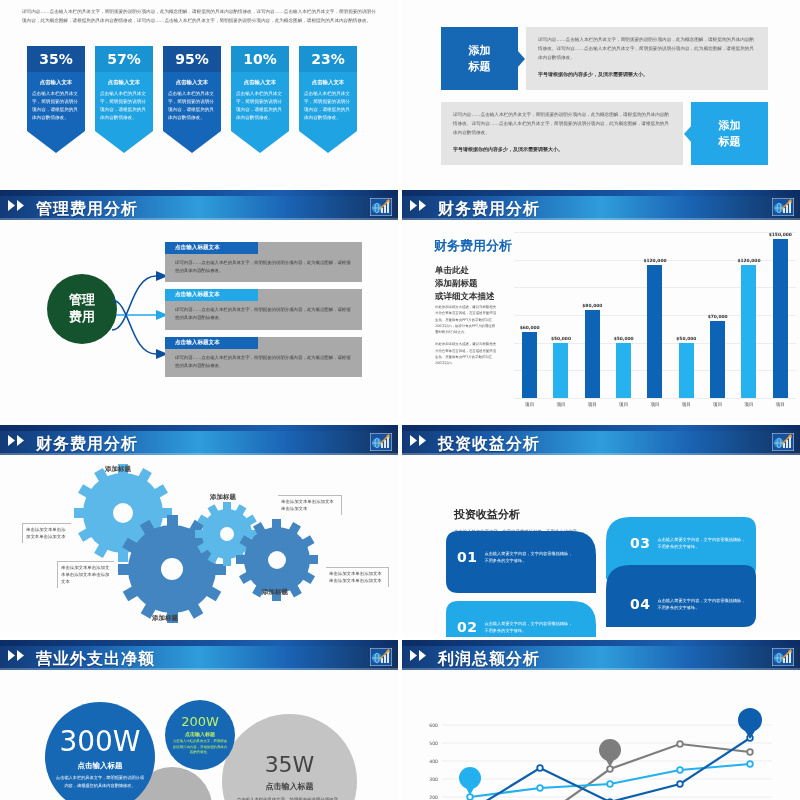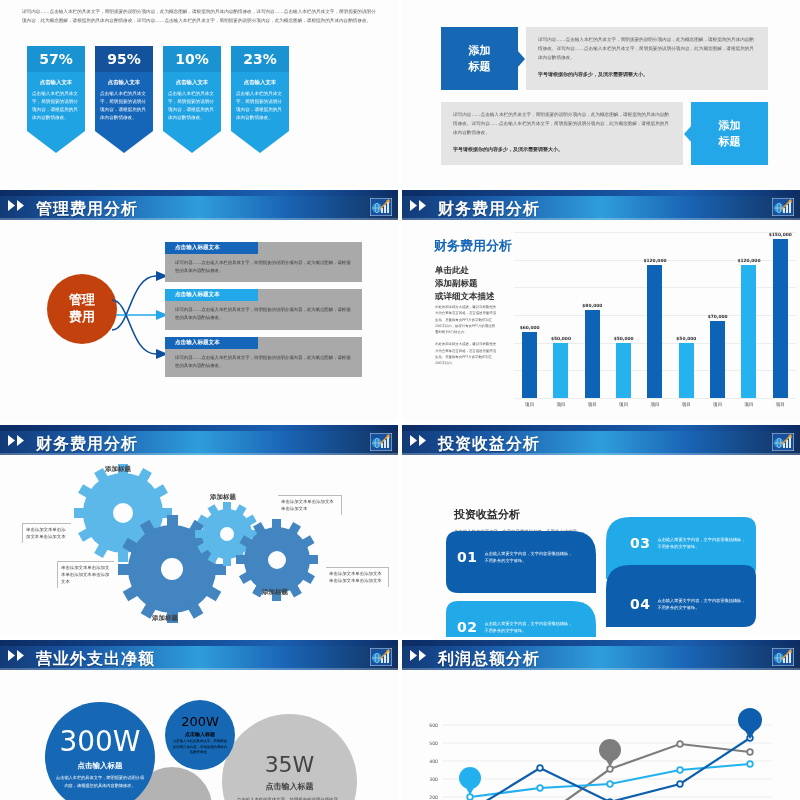--- a/index.html
+++ b/index.html
@@ -46,21 +46,21 @@
   .ab { position: absolute; display: flex; align-items: stretch; }
   .ab-tag { width: 77px; display: flex; align-items: center; justify-content: center;
             color: #fff; font-size: 11px; font-weight: bold; line-height: 1.45; text-align: center;
             position: relative; }
   .ab-body { flex: 1; background: #e4e4e4; padding: 9px 12px; }
   .ab-body p { font-size: 4.6px; line-height: 1.95; color: #555; }
   .ab-body p.b { font-weight: bold; color: #333; margin-top: 7px; font-size: 5px; }
 
   
   .circ-mgmt { position: absolute; left: 47px; top: 52px; width: 70px; height: 70px;
-               border-radius: 50%; background: #c2410c;
+               border-radius: 50%; background: #14532d;
                display: flex; align-items: center; justify-content: center;
                color: #fff; font-size: 13px; font-weight: bold; line-height: 1.3; text-align: left; }
   .mgmt-rows { position: absolute; left: 165px; top: 20px; width: 197px; }
   .mgmt-row { background: #a9a9a9; margin-bottom: 7px; }
   .mgmt-row .rh { width: 93px; height: 12px; display: flex; align-items: center; padding-left: 10px;
                   color: #fff; font-size: 5.6px; font-weight: bold; }
   .mgmt-row .rb { padding: 5px 10px 7px; font-size: 4.4px; line-height: 1.85; color: #3a3a3a; }
 
   
   .fin-title { position: absolute; left: 32px; top: 15px; color: #1565b8;
@@ -107,20 +107,32 @@
 </style>
 </head>
 <body>
 
 <div class="sheet">
 
   <div class="panel" style="left:0;top:0;width:398px;height:186px;">
     <div class="s1-text">详写内容……点击输入本栏的具体文字，简明扼要的说明分项内容，此为概念图解，请根据您的具体内容酌情修改，详写内容……点击输入本栏的具体文字，简明扼要的说明分项内容，此为概念图解，请根据您的具体内容酌情修改，详写内容……点击输入本栏的具体文字，简明扼要的说明分项内容，此为概念图解，请根据您的具体内容酌情修改。</div>
     <div class="banners">
 
+      <div class="banner">
+        <div class="cap" style="background:#14529c">35%</div>
+        <div class="mid" style="background:#1565b8">
+          <div class="t">点击输入文本</div>
+          <div class="d">点击输入本栏的具体文字，简明扼要的说明分项内容，请根据您的具体内容酌情修改。</div>
+        </div>
+        <div class="tip">
+          <svg width="58" height="22" viewBox="0 0 58 22">
+              <polygon points="0,0 58,0 29,22" fill="#1565b8"></polygon>
+            </svg>
+        </div>
+      </div>
 
       <div class="banner">
         <div class="cap" style="background:#1a93d2">57%</div>
         <div class="mid" style="background:#1fa3e2">
           <div class="t">点击输入文本</div>
           <div class="d">点击输入本栏的具体文字，简明扼要的说明分项内容，请根据您的具体内容酌情修改。</div>
         </div>
         <div class="tip">
           <svg width="58" height="22" viewBox="0 0 58 22">
               <polygon points="0,0 58,0 29,22" fill="#1fa3e2"></polygon>
@@ -574,21 +586,21 @@
         <div class="bt" style="font-size:8px;margin-top:4px;">点击输入标题</div>
         <div class="bd" style="font-size:4.4px;margin-top:4px;">点击输入本栏的具体文字，简明扼要的说明分项内容，请根据您的具体内容酌情修改。</div>
       </div>
 
       <div class="bub" style="left:45px;top:30px;width:110px;height:110px;background:#1668b5;color:#fff;padding:0 9px;">
         <div class="bn" style="font-size:28px;">300W</div>
         <div class="bt" style="font-size:7.5px;margin-top:3px;">点击输入标题</div>
         <div class="bd" style="font-size:4.2px;margin-top:3px;">点击输入本栏的具体文字，简明扼要的说明分项内容，请根据您的具体内容酌情修改。</div>
       </div>
 
-      <div class="bub" style="left:165px;top:28px;width:70px;height:70px;background:#1668b5;color:#000000;padding:0 7px;">
+      <div class="bub" style="left:165px;top:28px;width:70px;height:70px;background:#1668b5;color:#bef264;padding:0 7px;">
         <div class="bn" style="font-size:13px;">200W</div>
         <div class="bt" style="font-size:5px;margin-top:2px;">点击输入标题</div>
         <div class="bd" style="font-size:3.4px;margin-top:2px;">点击输入本栏的具体文字，简明扼要的说明分项内容，请根据您的具体内容酌情修改。</div>
       </div>
     </div>
   </div>
 
   <div class="panel" style="left:402px;top:640px;width:398px;height:188px;">
     <div class="hdr">
       <div class="hdr-top"></div>

